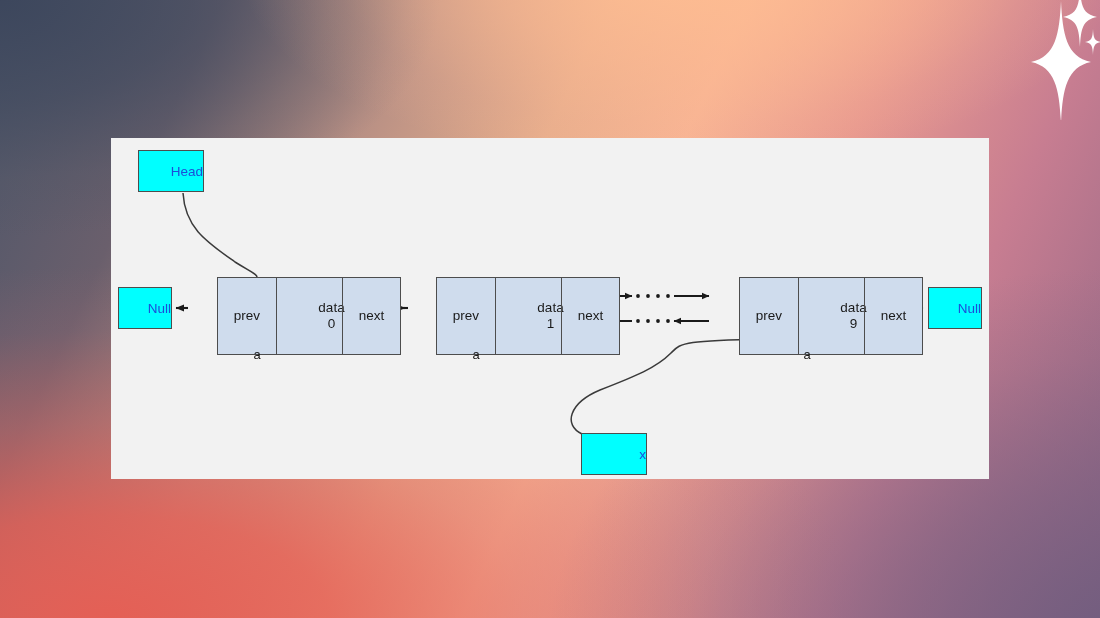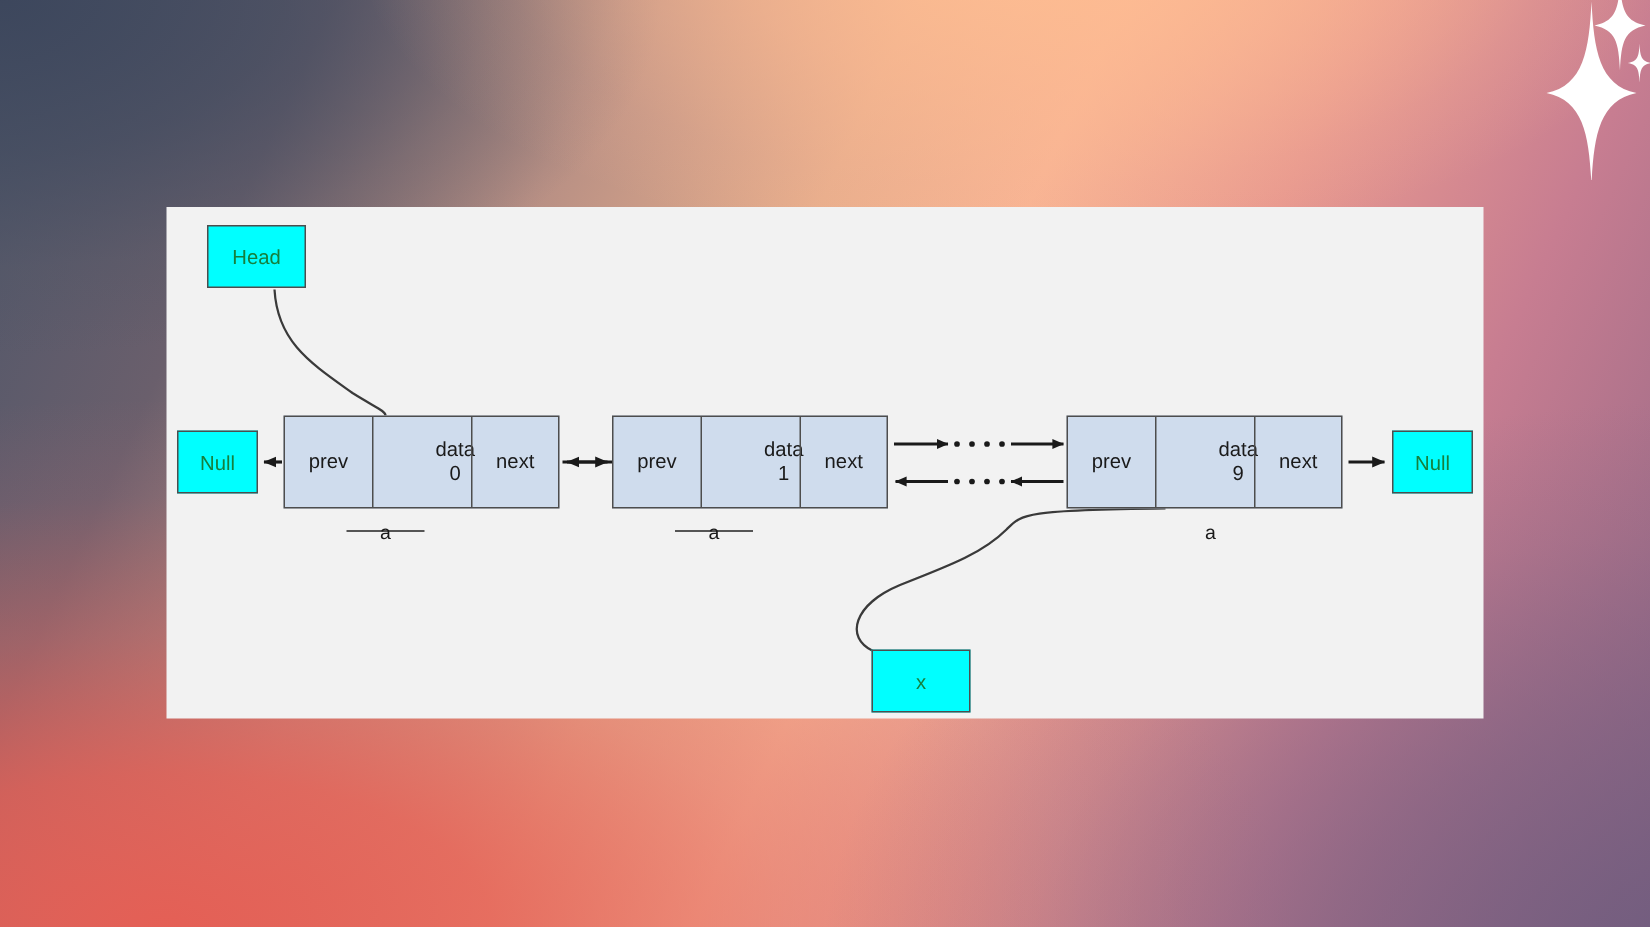--- a/index.html
+++ b/index.html
@@ -105,21 +105,22 @@
     width: 878px;
     height: 341px;
   }
   
   .node {
     position: absolute;
     display: flex;
     border: 1.6px solid #4d4d4d;
     box-sizing: border-box;
     background: #cfdced;
-    height: 62px;
+    height: 78px;
+    margin-left: 28px;
   }
   .cell {
     display: flex;
     align-items: center;
     justify-content: center;
     box-sizing: border-box;
     font-size: 13.5px;
     color: #1a1a1a;
     line-height: 1.18;
     text-align: center;
@@ -131,23 +132,23 @@
   .cell-prev, .cell-next { width: 58px; }
   .cell-data { width: 66px; padding-left: 44px; }
 
   .term {
     position: absolute;
     box-sizing: border-box;
     background: #00ffff;
     border: 1.6px solid #4d4d4d;
     display: flex;
     align-items: center;
-    justify-content: center;
+    justify-content: flex-end;
     font-size: 13.5px;
-    color: #15803d;
+    color: #1d4ed8;
   }
   .alabel {
     position: absolute;
     font-size: 13px;
     color: #1a1a1a;
     text-align: center;
     white-space: nowrap;
   }
 </style>
 </head>

